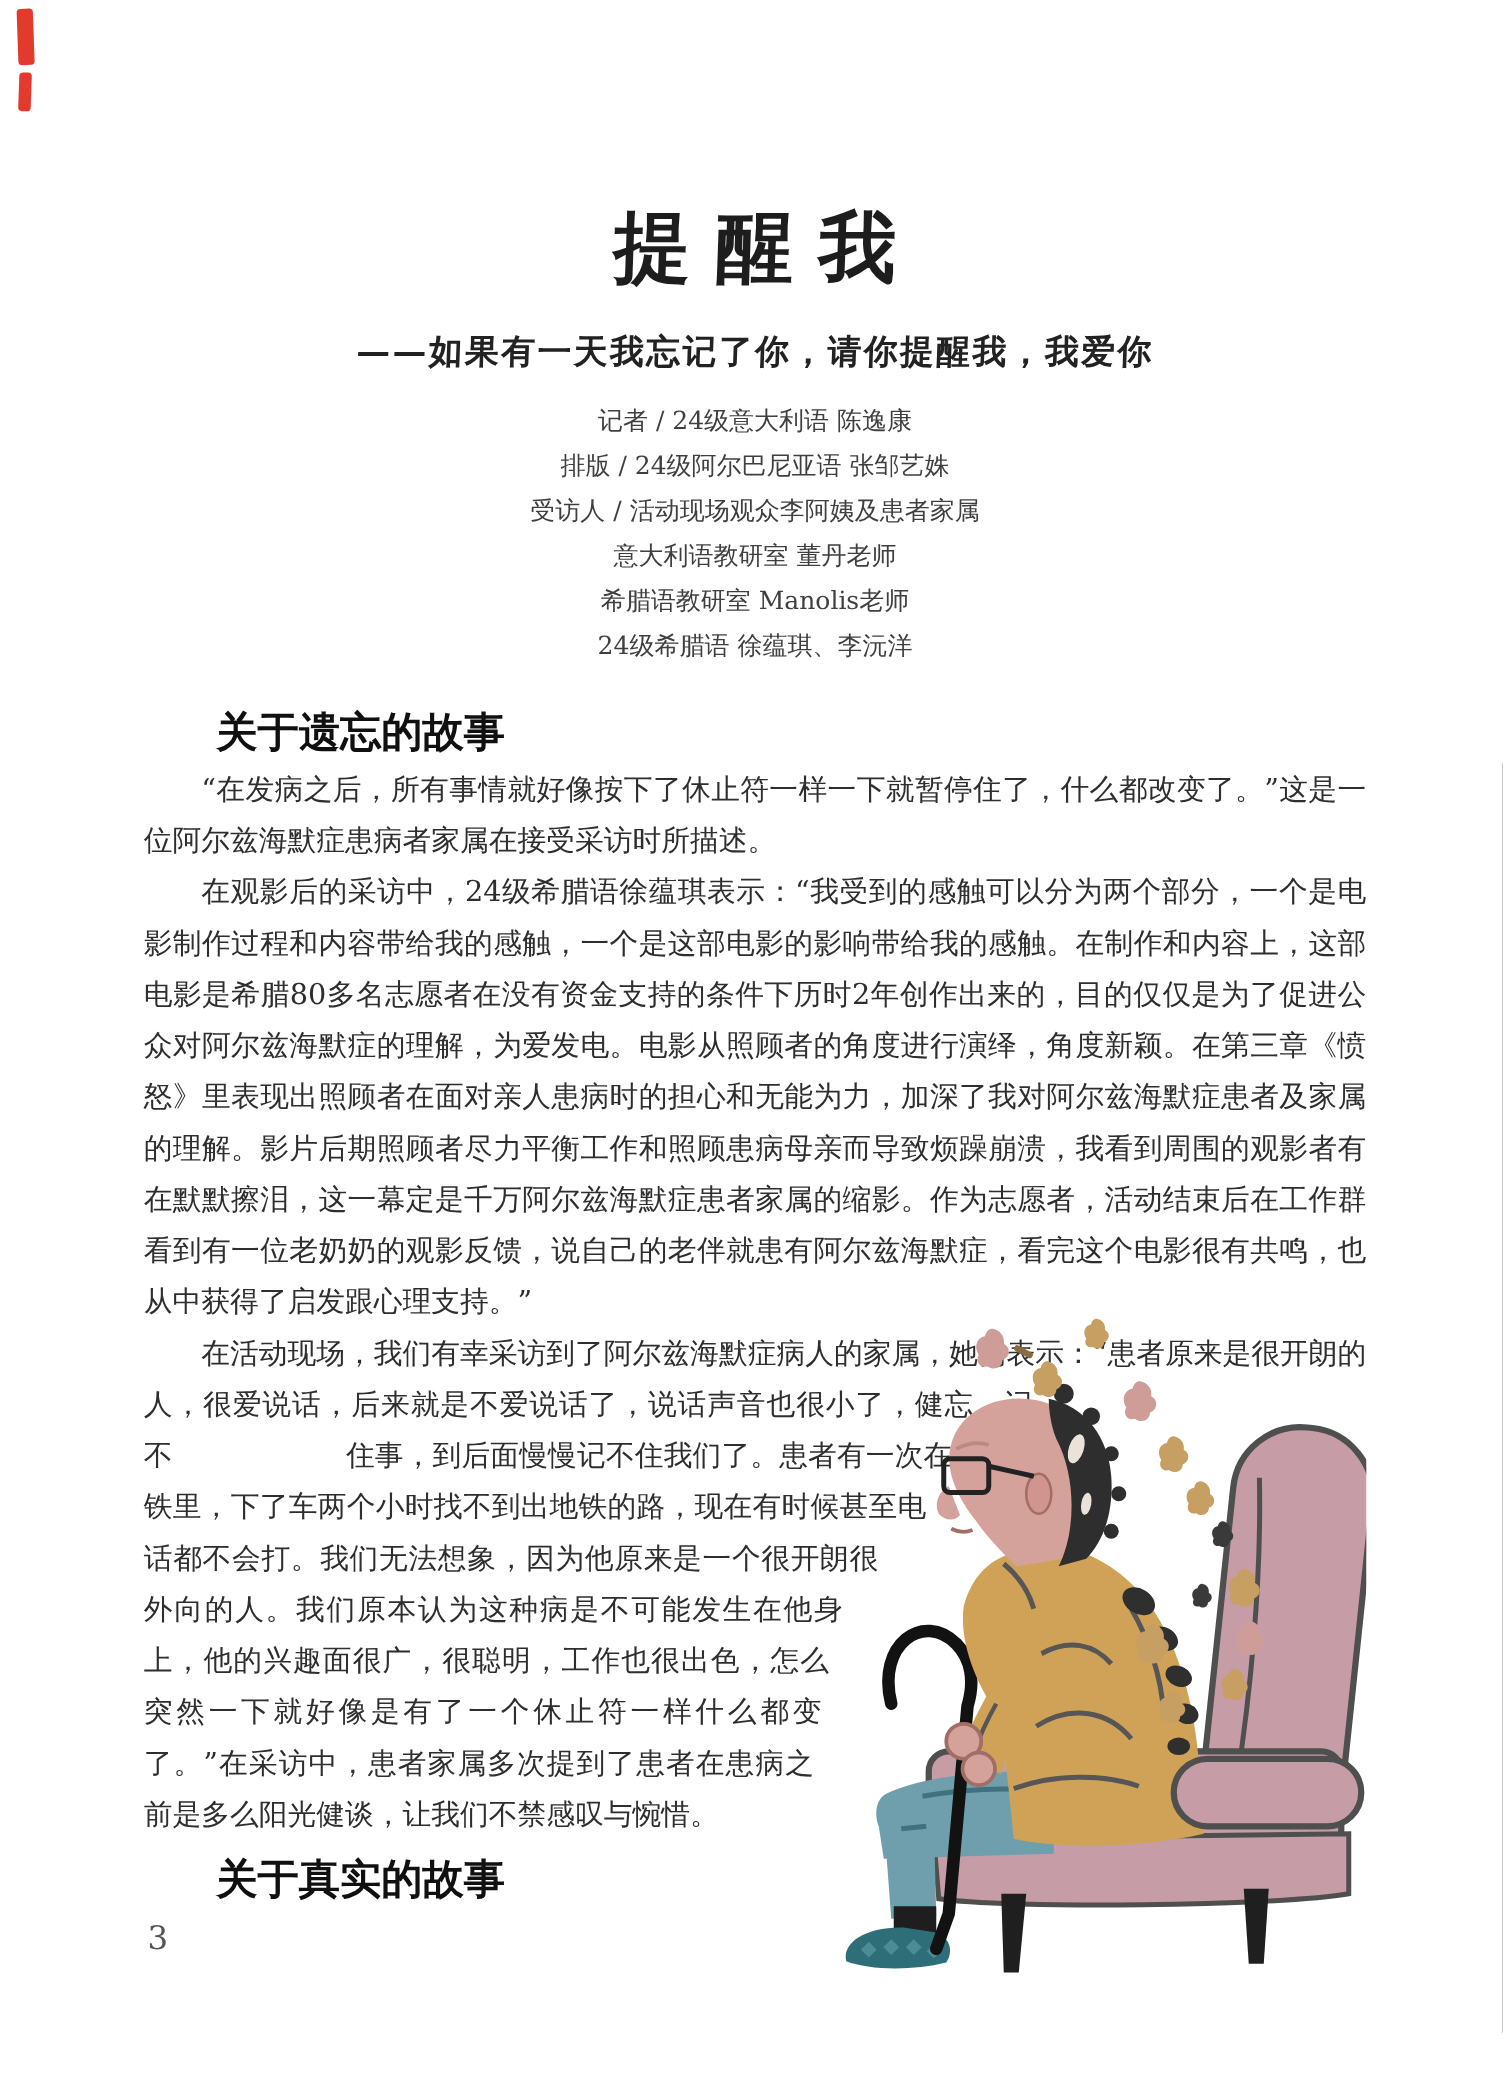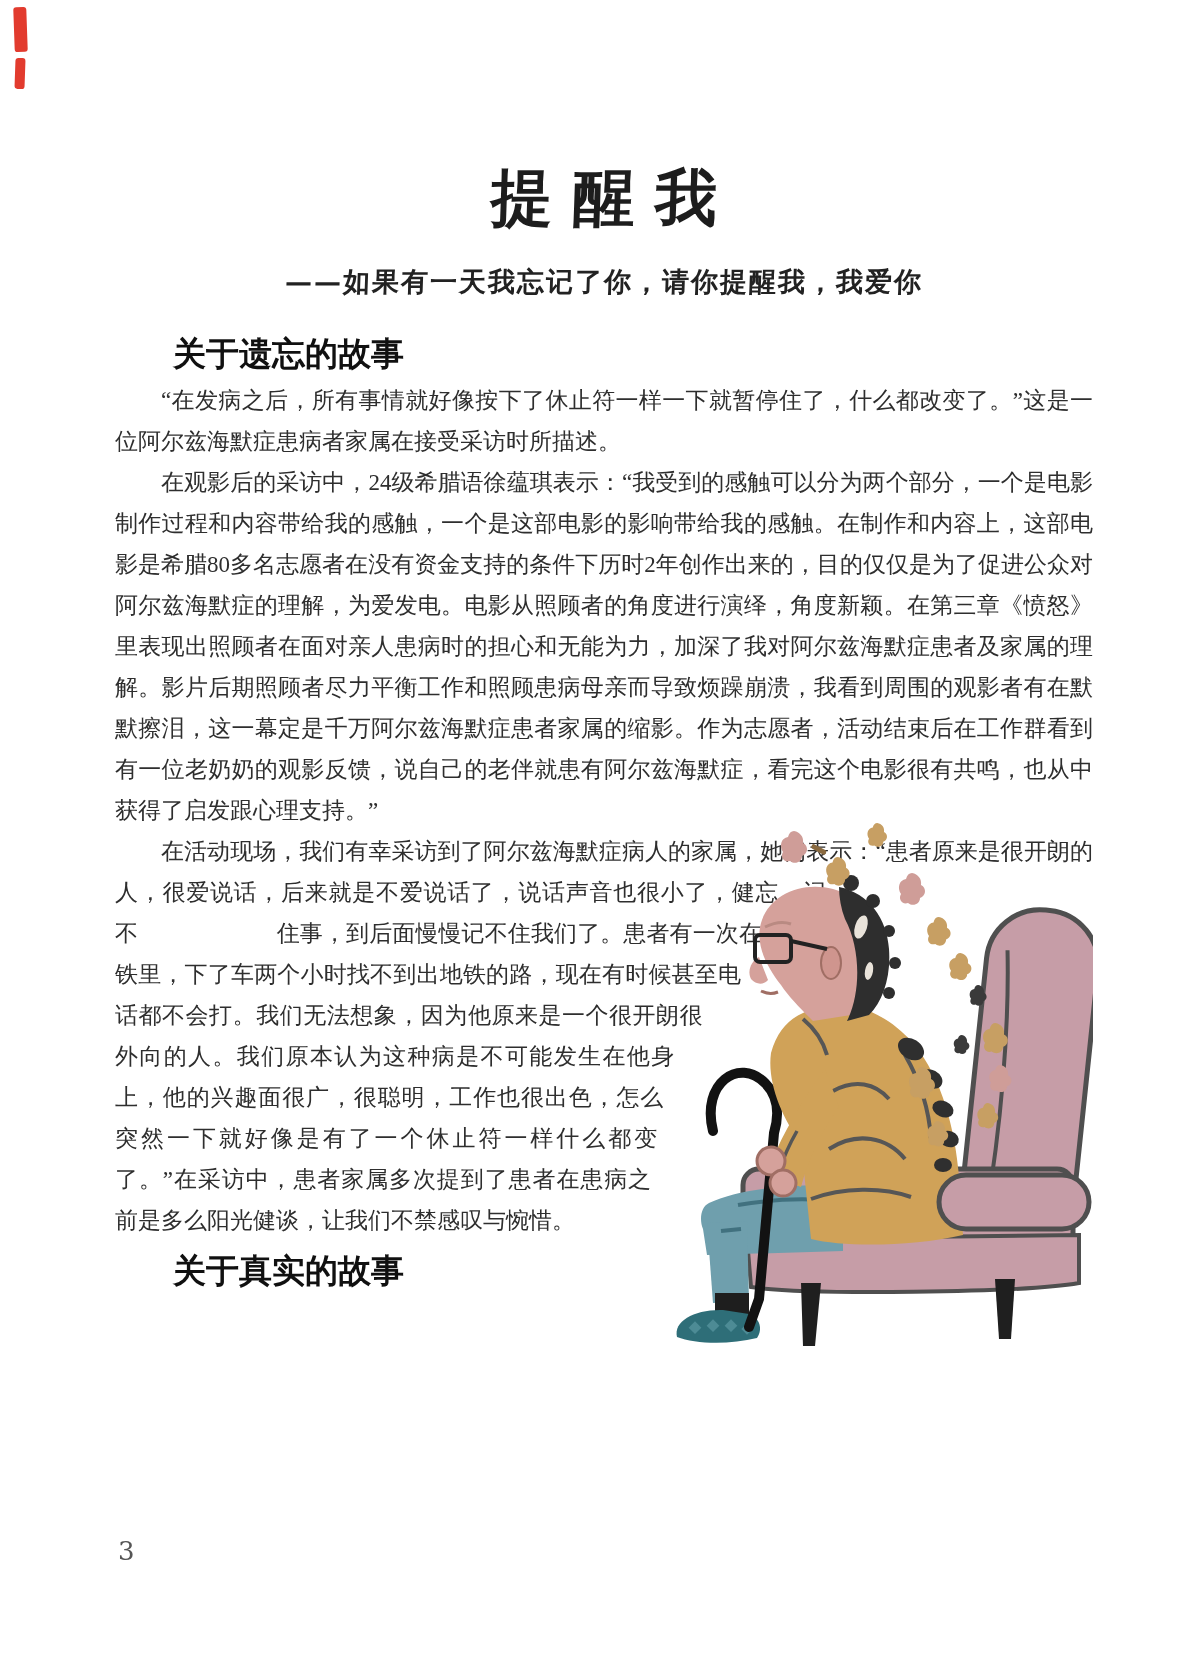--- a/index.html
+++ b/index.html
@@ -29,21 +29,21 @@
   .subtitle{
     margin-top:24px;text-align:center;
     font-size:27px;line-height:40px;font-weight:bold;color:#222;
     letter-spacing:2px;transform:skewX(-2deg);
   }
   .credits{margin-top:16px;text-align:center;font-size:20px;line-height:36px;color:#3f3f3f;}
   .credit-line{white-space:nowrap;}
 
   .body-text{margin-top:30px;font-size:23px;line-height:41px;text-align:justify;color:#2e2e2e;}
   .section-heading{font-size:33px;line-height:44px;font-weight:bold;color:#101010;margin:8px 0 4px 58px;}
-  .para{margin:0;text-indent:2em;font-family:Liberation Serif, serif;}
+  .para{margin:0;text-indent:2em;}
 
   .wrap-zone{overflow:visible;}
   .illu-float{
     float:right;
     width:450px;height:520px;
     position:relative;
     shape-outside: polygon(185px 80px, 450px 80px, 450px 520px, 5px 520px, 5px 390px, 25px 255px, 70px 190px, 140px 125px);
   }
   .illu-float svg{position:absolute;top:-14px;left:0;}
 
@@ -55,20 +55,28 @@
 <div class="page">
 
   <div class="corner-mark m1"></div>
   <div class="corner-mark m2"></div>
 
   <div class="content">
 
     <div class="title">提醒我</div>
     <div class="subtitle">——如果有一天我忘记了你，请你提醒我，我爱你</div>
 
+    <div class="credits">
+      <div class="credit-line">记者 / 24级意大利语 陈逸康</div>
+      <div class="credit-line">排版 / 24级阿尔巴尼亚语 张邹艺姝</div>
+      <div class="credit-line">受访人 / 活动现场观众李阿姨及患者家属</div>
+      <div class="credit-line">意大利语教研室 董丹老师</div>
+      <div class="credit-line">希腊语教研室 Manolis老师</div>
+      <div class="credit-line">24级希腊语 徐蕴琪、李沅洋</div>
+    </div>
 
     <div class="body-text">
       <div class="section-heading">关于遗忘的故事</div>
       <p class="para">“在发病之后，所有事情就好像按下了休止符一样一下就暂停住了，什么都改变了。”这是一位阿尔兹海默症患病者家属在接受采访时所描述。</p>
       <p class="para">在观影后的采访中，24级希腊语徐蕴琪表示：“我受到的感触可以分为两个部分，一个是电影制作过程和内容带给我的感触，一个是这部电影的影响带给我的感触。在制作和内容上，这部电影是希腊80多名志愿者在没有资金支持的条件下历时2年创作出来的，目的仅仅是为了促进公众对阿尔兹海默症的理解，为爱发电。电影从照顾者的角度进行演绎，角度新颖。在第三章《愤怒》里表现出照顾者在面对亲人患病时的担心和无能为力，加深了我对阿尔兹海默症患者及家属的理解。影片后期照顾者尽力平衡工作和照顾患病母亲而导致烦躁崩溃，我看到周围的观影者有在默默擦泪，这一幕定是千万阿尔兹海默症患者家属的缩影。作为志愿者，活动结束后在工作群看到有一位老奶奶的观影反馈，说自己的老伴就患有阿尔兹海默症，看完这个电影很有共鸣，也从中获得了启发跟心理支持。”</p>
 
       <div class="wrap-zone">
         <div class="illu-float">
           <svg width="450" height="534" viewBox="0 -14 450 534" xmlns="http://www.w3.org/2000/svg">
             <defs>

